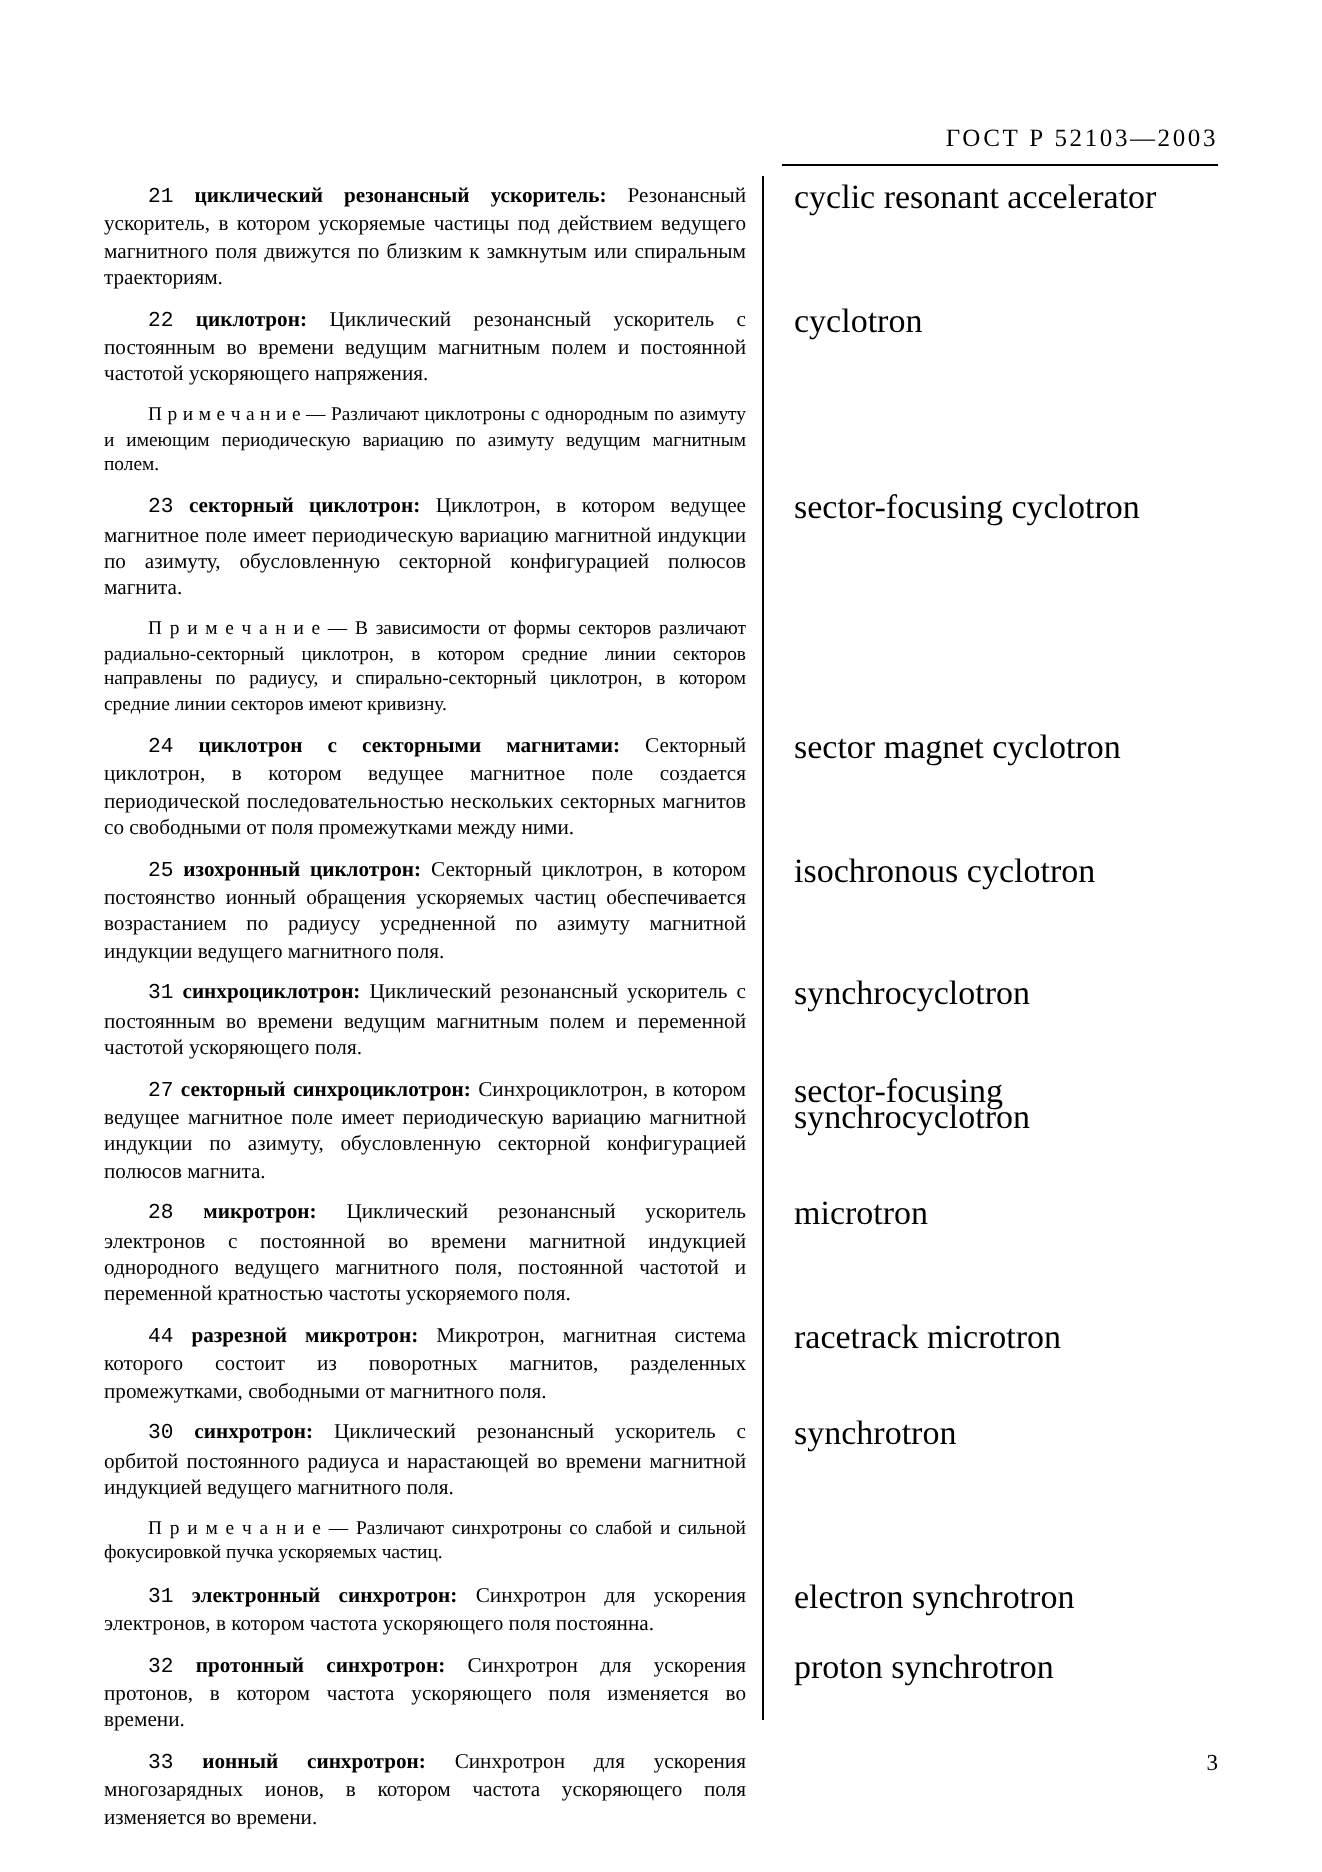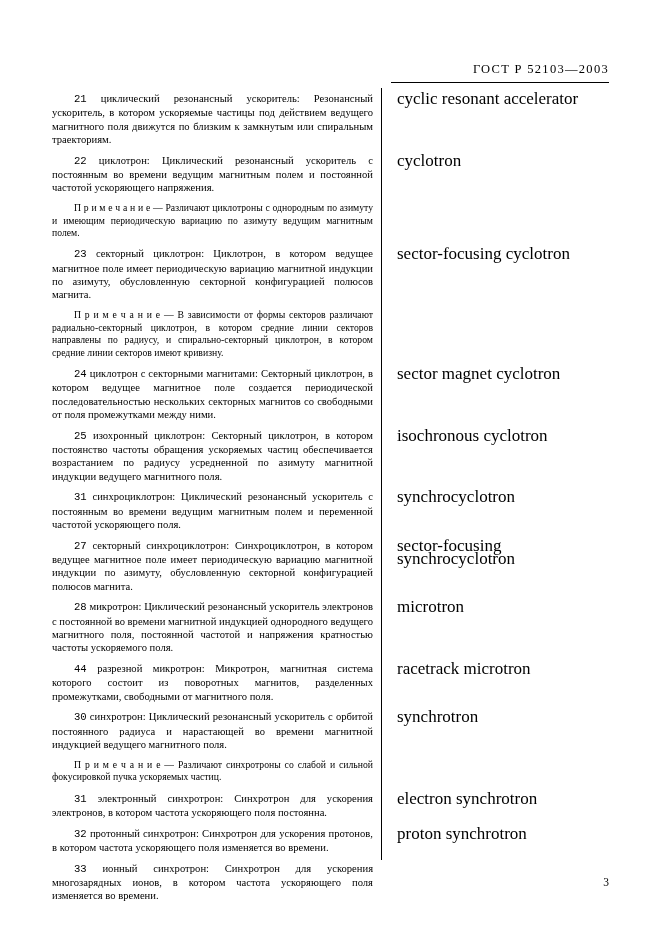--- a/index.html
+++ b/index.html
@@ -77,21 +77,21 @@
     width: 215px;
     font-size: 17px;
     line-height: 13.3px;
     white-space: normal;
   }
   .num {
     font-weight: 400;
     font-family: Liberation Mono, monospace;
   }
   .term {
-    font-weight: normal;
+    font-weight: bold;
   }
   .page-number {
     position: absolute;
     right: 52px;
     top: 876px;
     font-size: 11.5px;
   }
 </style>
 </head>
 <body>
@@ -119,33 +119,33 @@
         <div class="entry-right">sector-focusing cyclotron</div>
       </div>
       <div class="entry entry-note">
         <div class="entry-left"><span>П р и м е ч а н и е — В зависимости от формы секторов различают радиально-секторный циклотрон, в котором средние линии секторов направлены по радиусу, и спирально-секторный циклотрон, в котором средние линии секторов имеют кривизну.</span></div>
       </div>
       <div class="entry">
         <div class="entry-left"><span class="num">24</span> <span class="term">циклотрон с секторными магнитами:</span><span> Секторный циклотрон, в котором ведущее магнитное поле создается периодической последовательностью нескольких секторных магнитов со свободными от поля промежутками между ними.</span></div>
         <div class="entry-right">sector magnet cyclotron</div>
       </div>
       <div class="entry">
-        <div class="entry-left"><span class="num">25</span> <span class="term">изохронный циклотрон:</span><span> Секторный циклотрон, в котором постоянство частоты обращения ускоряемых частиц обеспечивается возрастанием по радиусу усредненной по азимуту магнитной индукции ведущего магнитного поля.</span></div>
+        <div class="entry-left"><span class="num">25</span> <span class="term">изохронный циклотрон:</span><span> Секторный циклотрон, в котором постоянство ионный обращения ускоряемых частиц обеспечивается возрастанием по радиусу усредненной по азимуту магнитной индукции ведущего магнитного поля.</span></div>
         <div class="entry-right">isochronous cyclotron</div>
       </div>
       <div class="entry">
         <div class="entry-left"><span class="num">31</span> <span class="term">синхроциклотрон:</span><span> Циклический резонансный ускоритель с постоянным во времени ведущим магнитным полем и переменной частотой ускоряющего поля.</span></div>
         <div class="entry-right">synchrocyclotron</div>
       </div>
       <div class="entry">
         <div class="entry-left"><span class="num">27</span> <span class="term">секторный синхроциклотрон:</span><span> Синхроциклотрон, в котором ведущее магнитное поле имеет периодическую вариацию магнитной индукции по азимуту, обусловленную секторной конфигурацией полюсов магнита.</span></div>
         <div class="entry-right">sector-focusing synchrocyclotron</div>
       </div>
       <div class="entry">
-        <div class="entry-left"><span class="num">28</span> <span class="term">микротрон:</span><span> Циклический резонансный ускоритель электронов с постоянной во времени магнитной индукцией однородного ведущего магнитного поля, постоянной частотой и напряжения кратностью частоты ускоряемого поля.</span></div>
+        <div class="entry-left"><span class="num">28</span> <span class="term">микротрон:</span><span> Циклический резонансный ускоритель электронов с постоянной во времени магнитной индукцией однородного ведущего магнитного поля, постоянной частотой и переменной кратностью частоты ускоряемого поля.</span></div>
         <div class="entry-right">microtron</div>
       </div>
       <div class="entry">
         <div class="entry-left"><span class="num">44</span> <span class="term">разрезной микротрон:</span><span> Микротрон, магнитная система которого состоит из поворотных магнитов, разделенных промежутками, свободными от магнитного поля.</span></div>
         <div class="entry-right">racetrack microtron</div>
       </div>
       <div class="entry">
         <div class="entry-left"><span class="num">30</span> <span class="term">синхротрон:</span><span> Циклический резонансный ускоритель с орбитой постоянного радиуса и нарастающей во времени магнитной индукцией ведущего магнитного поля.</span></div>
         <div class="entry-right">synchrotron</div>
       </div>

